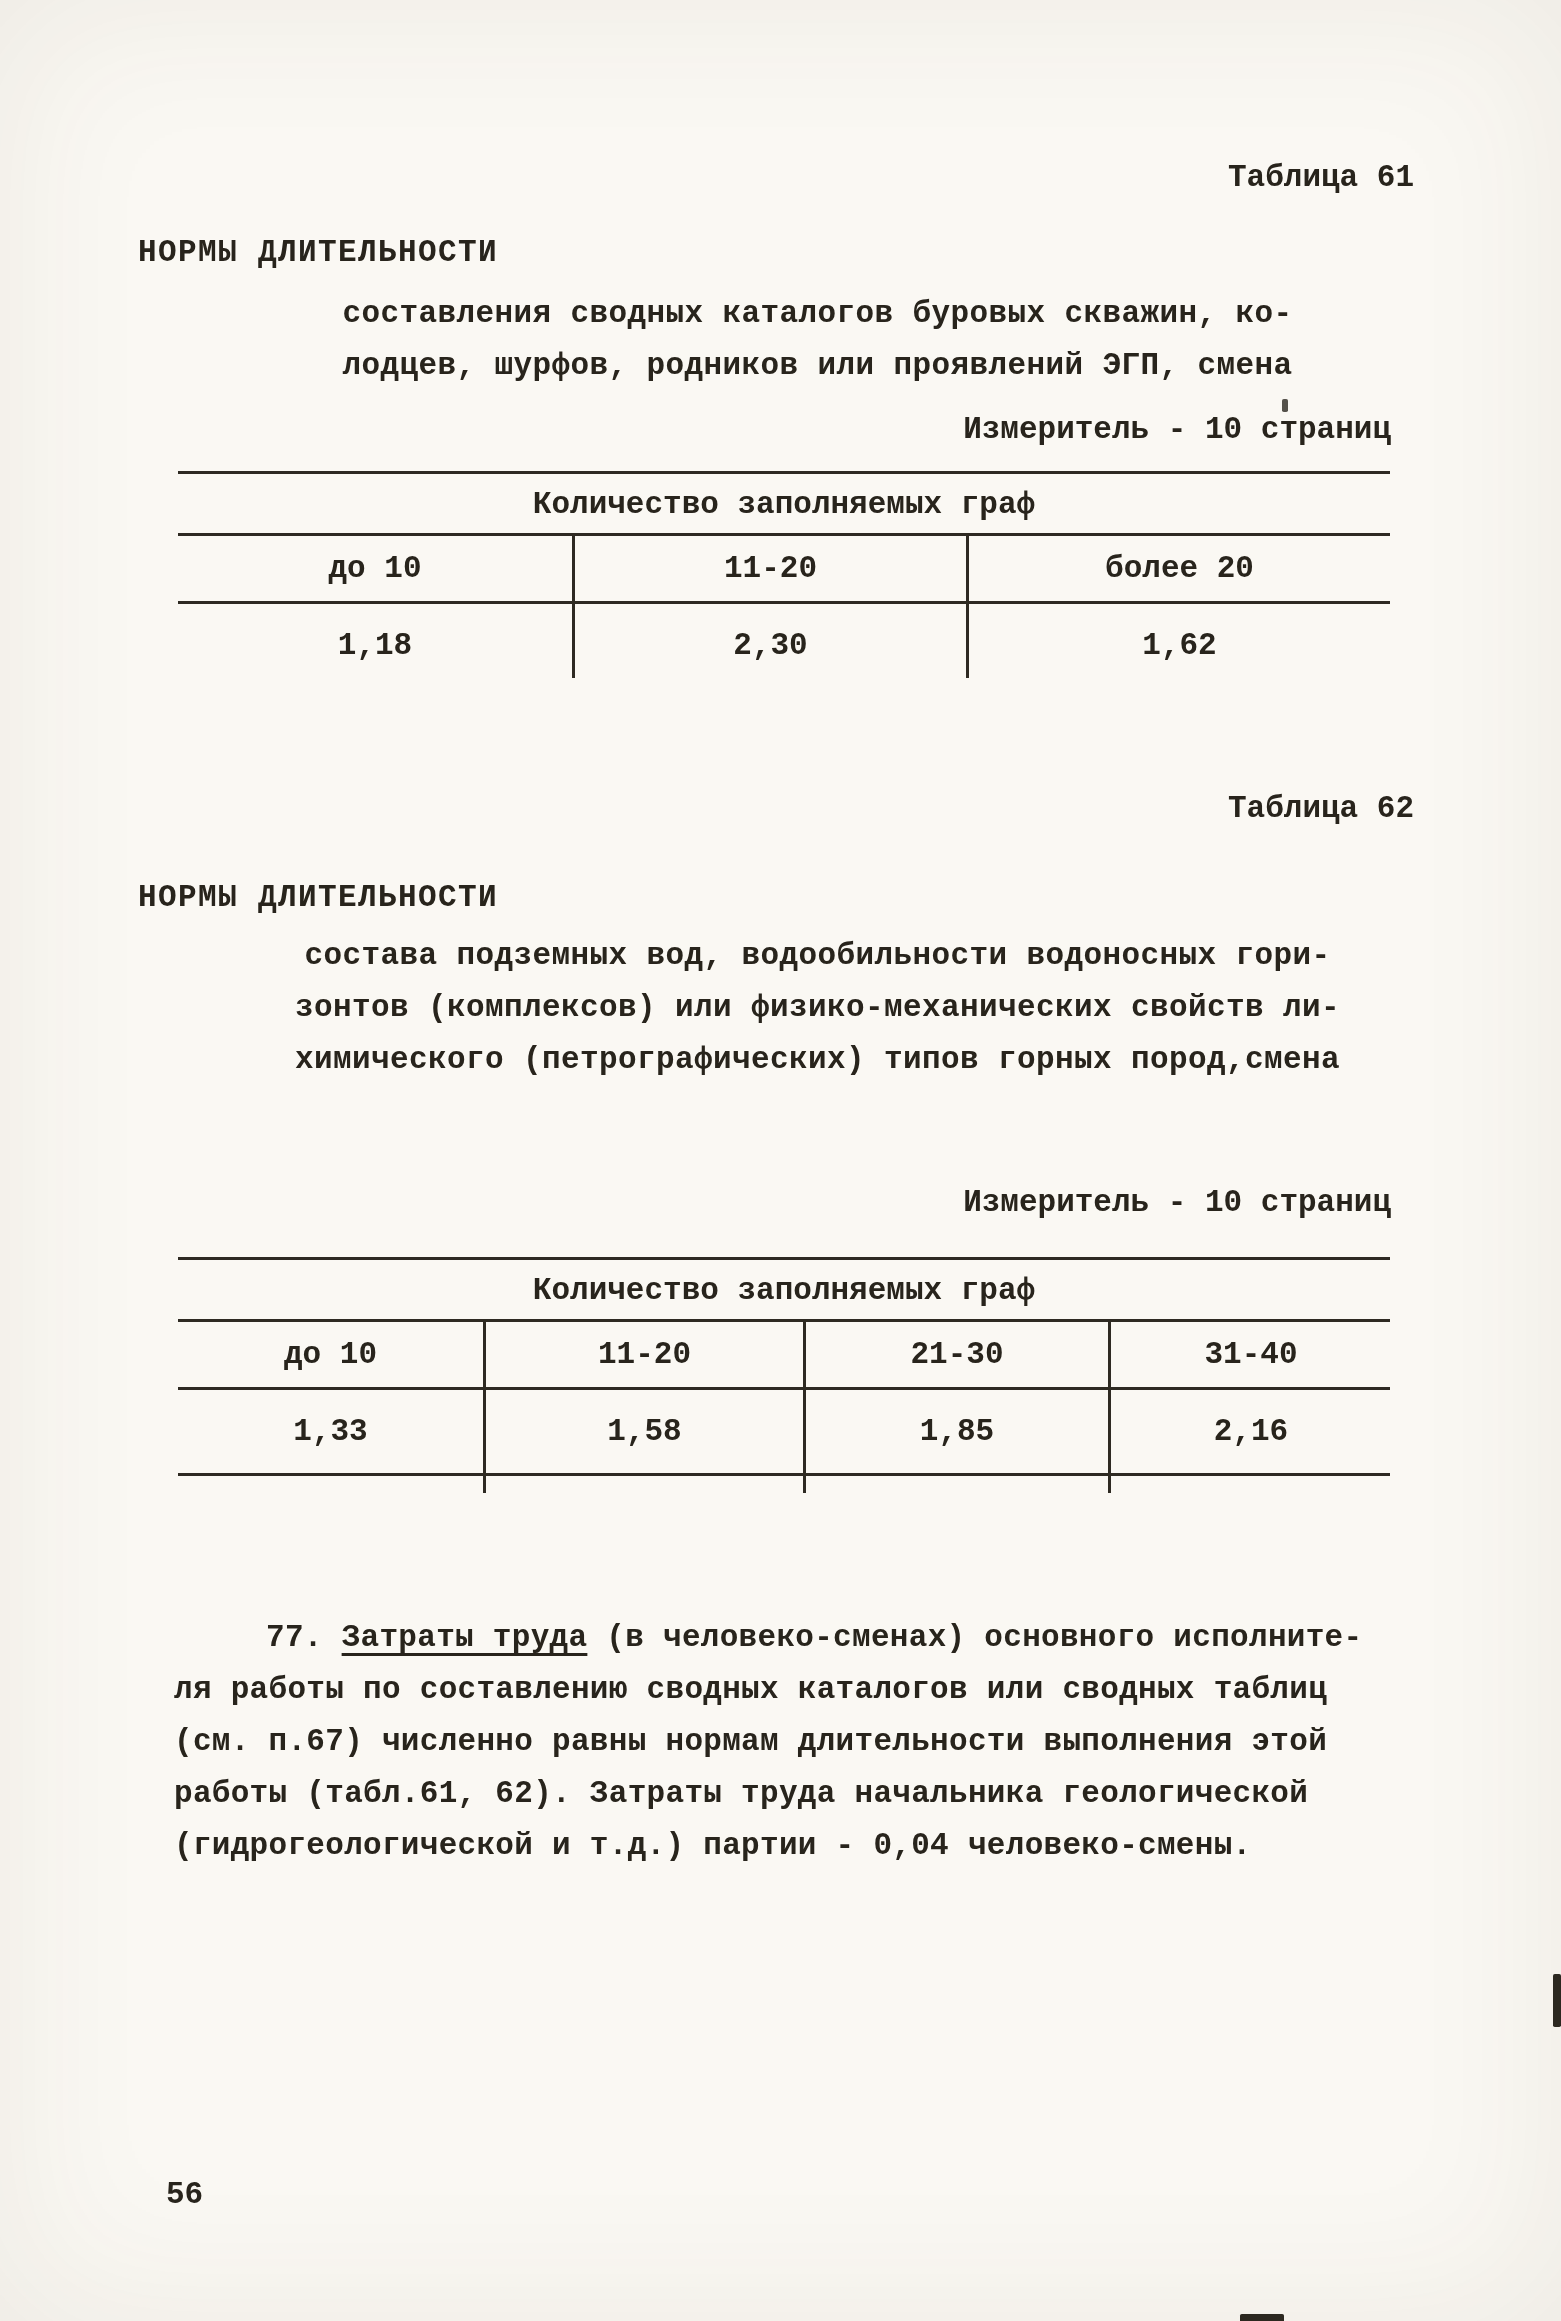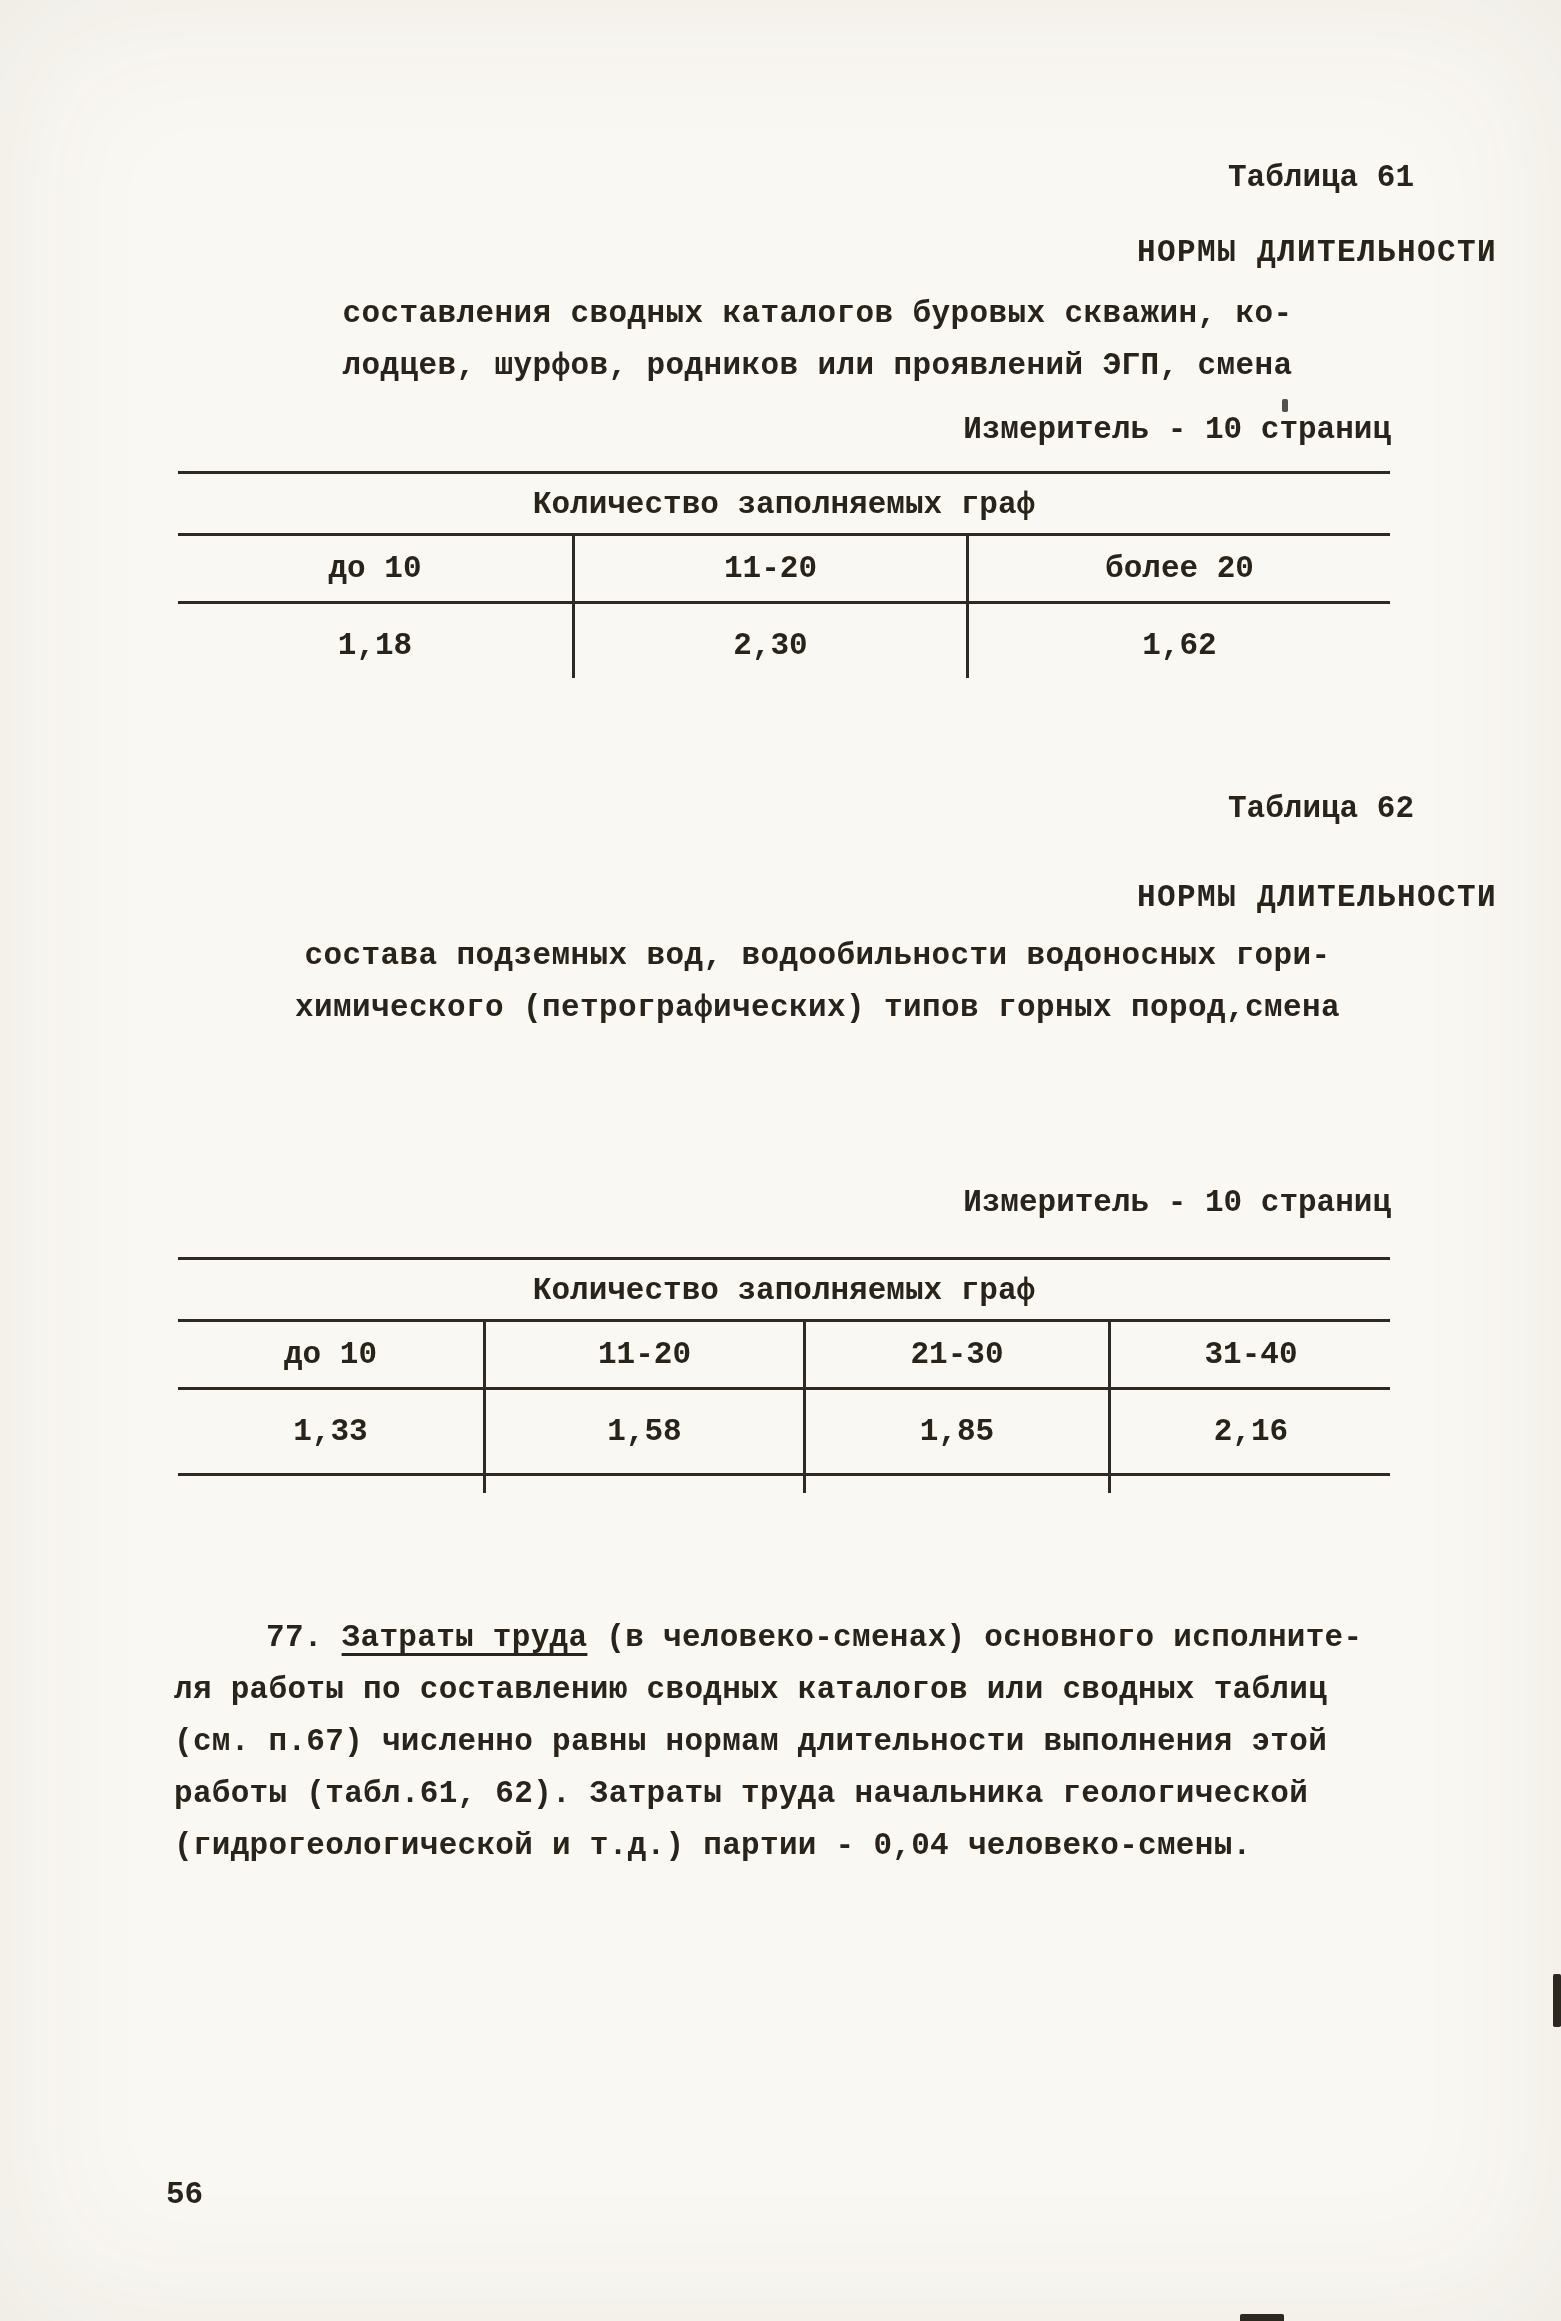--- a/index.html
+++ b/index.html
@@ -12,21 +12,21 @@
     color: #28241c;
     font-family: "Liberation Mono", "DejaVu Sans Mono", monospace;
     font-weight: 700;
     font-size: 31px;
     line-height: 39px;
     overflow: hidden;
     box-shadow: inset 0 0 165px rgba(70, 58, 35, 0.07);
   }
   .abs { position: absolute; }
   .right { text-align: right; }
-  .center { text-align: right; }
+  .center { text-align: left; }
   .title { letter-spacing: 1.4px; }
   .subtitle { line-height: 52px; text-align: center; letter-spacing: 0.4px; }
   .rule { height: 0; border-top: 3.7px solid #2e2a22; }
   .sheet-table { position: absolute; left: 178px; width: 1212px; }
   .t-head { text-align: center; padding: 11px 0 9.2px 0; }
   .t-row { display: grid; }
   .cols3 { grid-template-columns: 394px 394px 424px; }
   .cols4 { grid-template-columns: 305px 320px 305px 283px; }
   .t-cell { text-align: center; }
   .t-row .t-cell + .t-cell { border-left: 3.7px solid #2e2a22; }
@@ -72,20 +72,21 @@
       <div class="t-cell">1,62</div>
     </div>
   </div>
 
   <div class="abs" style="top:789px; right:147px;">Таблица 62</div>
 
   <div class="abs center title" style="top:878px; left:138px; width:1359px;">НОРМЫ ДЛИТЕЛЬНОСТИ</div>
 
   <div class="abs subtitle" style="top:930px; left:138px; width:1359px;">
     <div>состава подземных вод, водообильности водоносных гори-</div>
+    <div>зонтов (комплексов) или физико-механических свойств ли-</div>
     <div>химического (петрографических) типов горных пород,смена</div>
   </div>
 
   <div class="abs right" style="top:1183px; left:138px; right:170px;">Измеритель - 10 страниц</div>
 
   <div class="sheet-table" style="top:1257px;">
     <div class="rule"></div>
     <div class="t-head">Количество заполняемых граф</div>
     <div class="rule"></div>
     <div class="t-row cols4 labels">

